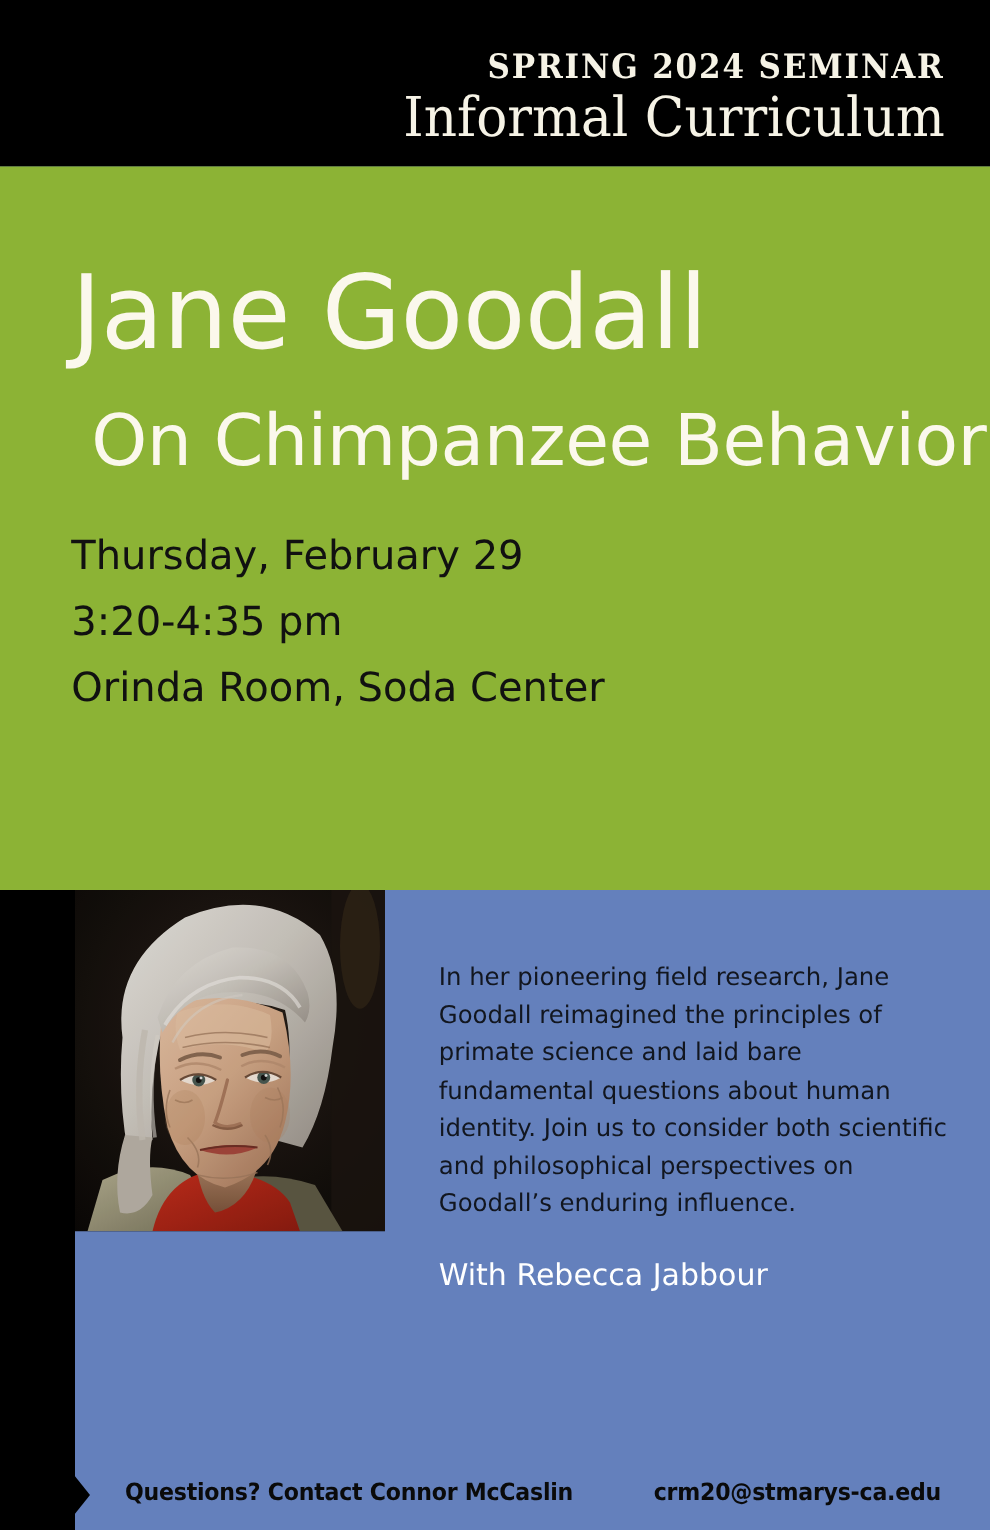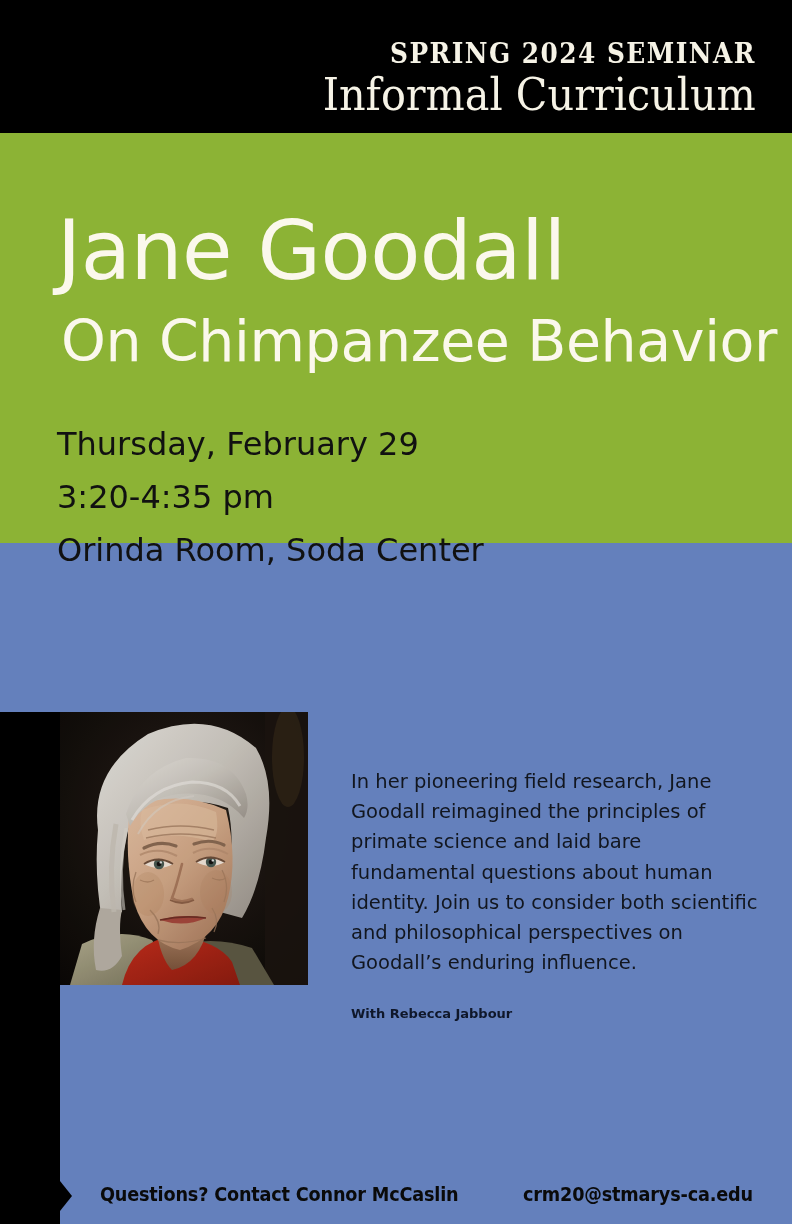--- a/index.html
+++ b/index.html
@@ -57,21 +57,21 @@
     transform: scaleX(0.94);
     transform-origin: right center;
     white-space: nowrap;
   }
 
   
   .green-panel {
     position: absolute;
     left: 0; top: 133px;
     width: 792px;
-    height: 410px;
+    height: 579px;
     background: #8cb335;
     z-index: 2;
   }
   .speaker-name {
     position: absolute;
     left: 57px;
     top: 78px;
     font-family: "DejaVu Sans", "Liberation Sans", sans-serif;
     font-weight: normal;
     font-size: 82px;
@@ -84,21 +84,21 @@
   .talk-title {
     position: absolute;
     left: 57px;
     top: 176px;
     font-family: "DejaVu Sans", "Liberation Sans", sans-serif;
     font-weight: normal;
     font-size: 57px;
     line-height: 1;
     color: #fbf8ec;
     letter-spacing: -0.4px;
-    margin: 4px;
+    margin: 16px;
     white-space: nowrap;
   }
   .event-details {
     position: absolute;
     left: 57px;
     top: 285px;
     color: #111111;
     font-family: "DejaVu Sans", "Liberation Sans", sans-serif;
     font-size: 32px;
     line-height: 1.66;
@@ -159,23 +159,23 @@
   }
   .desc-text {
     font-family: "DejaVu Sans", "Liberation Sans", sans-serif;
     font-size: 19.5px;
     line-height: 1.55;
     color: #12161f;
     margin: 0;
   }
   .presenter {
     font-family: "DejaVu Sans", "Liberation Sans", sans-serif;
-    font-size: 13px;
-    font-weight: bold;
-    color: #0f172a;
+    font-size: 24px;
+    font-weight: normal;
+    color: #ffffff;
     margin: 27px 0 0 0;
   }
 
   
   .footer-line {
     position: absolute;
     left: 100px;
     top: 1183px;
     display: flex;
     align-items: baseline;

